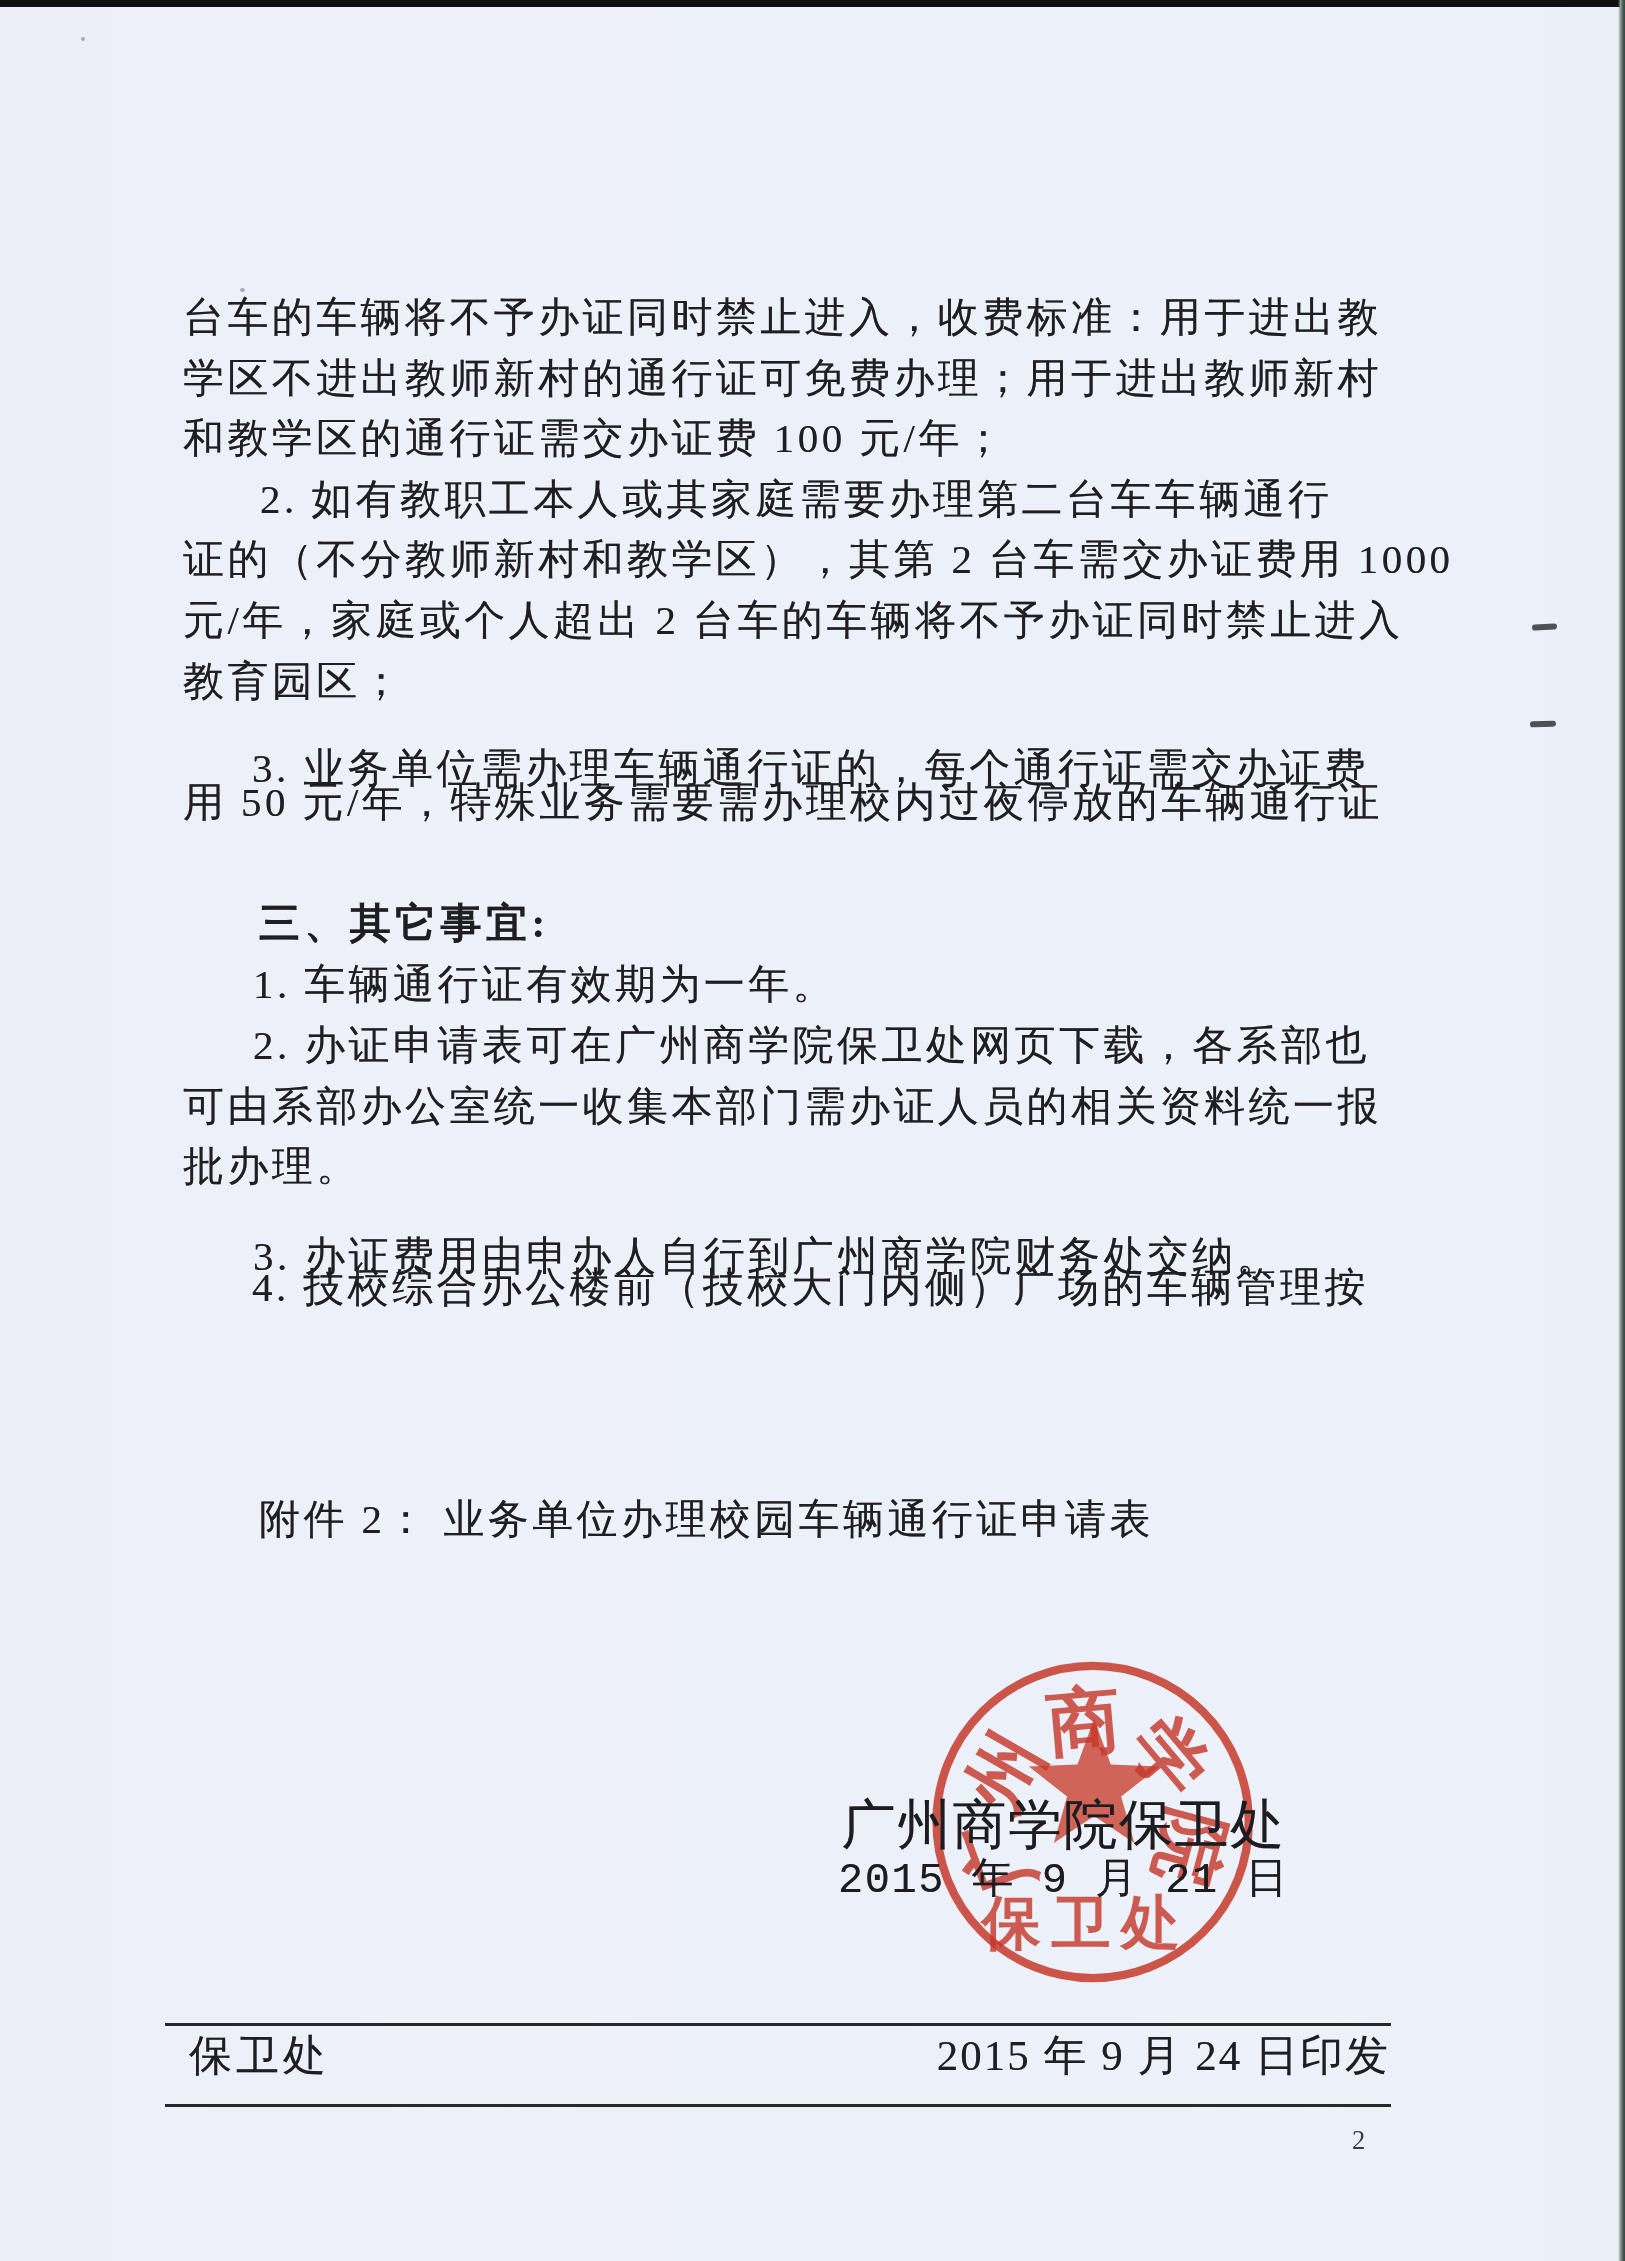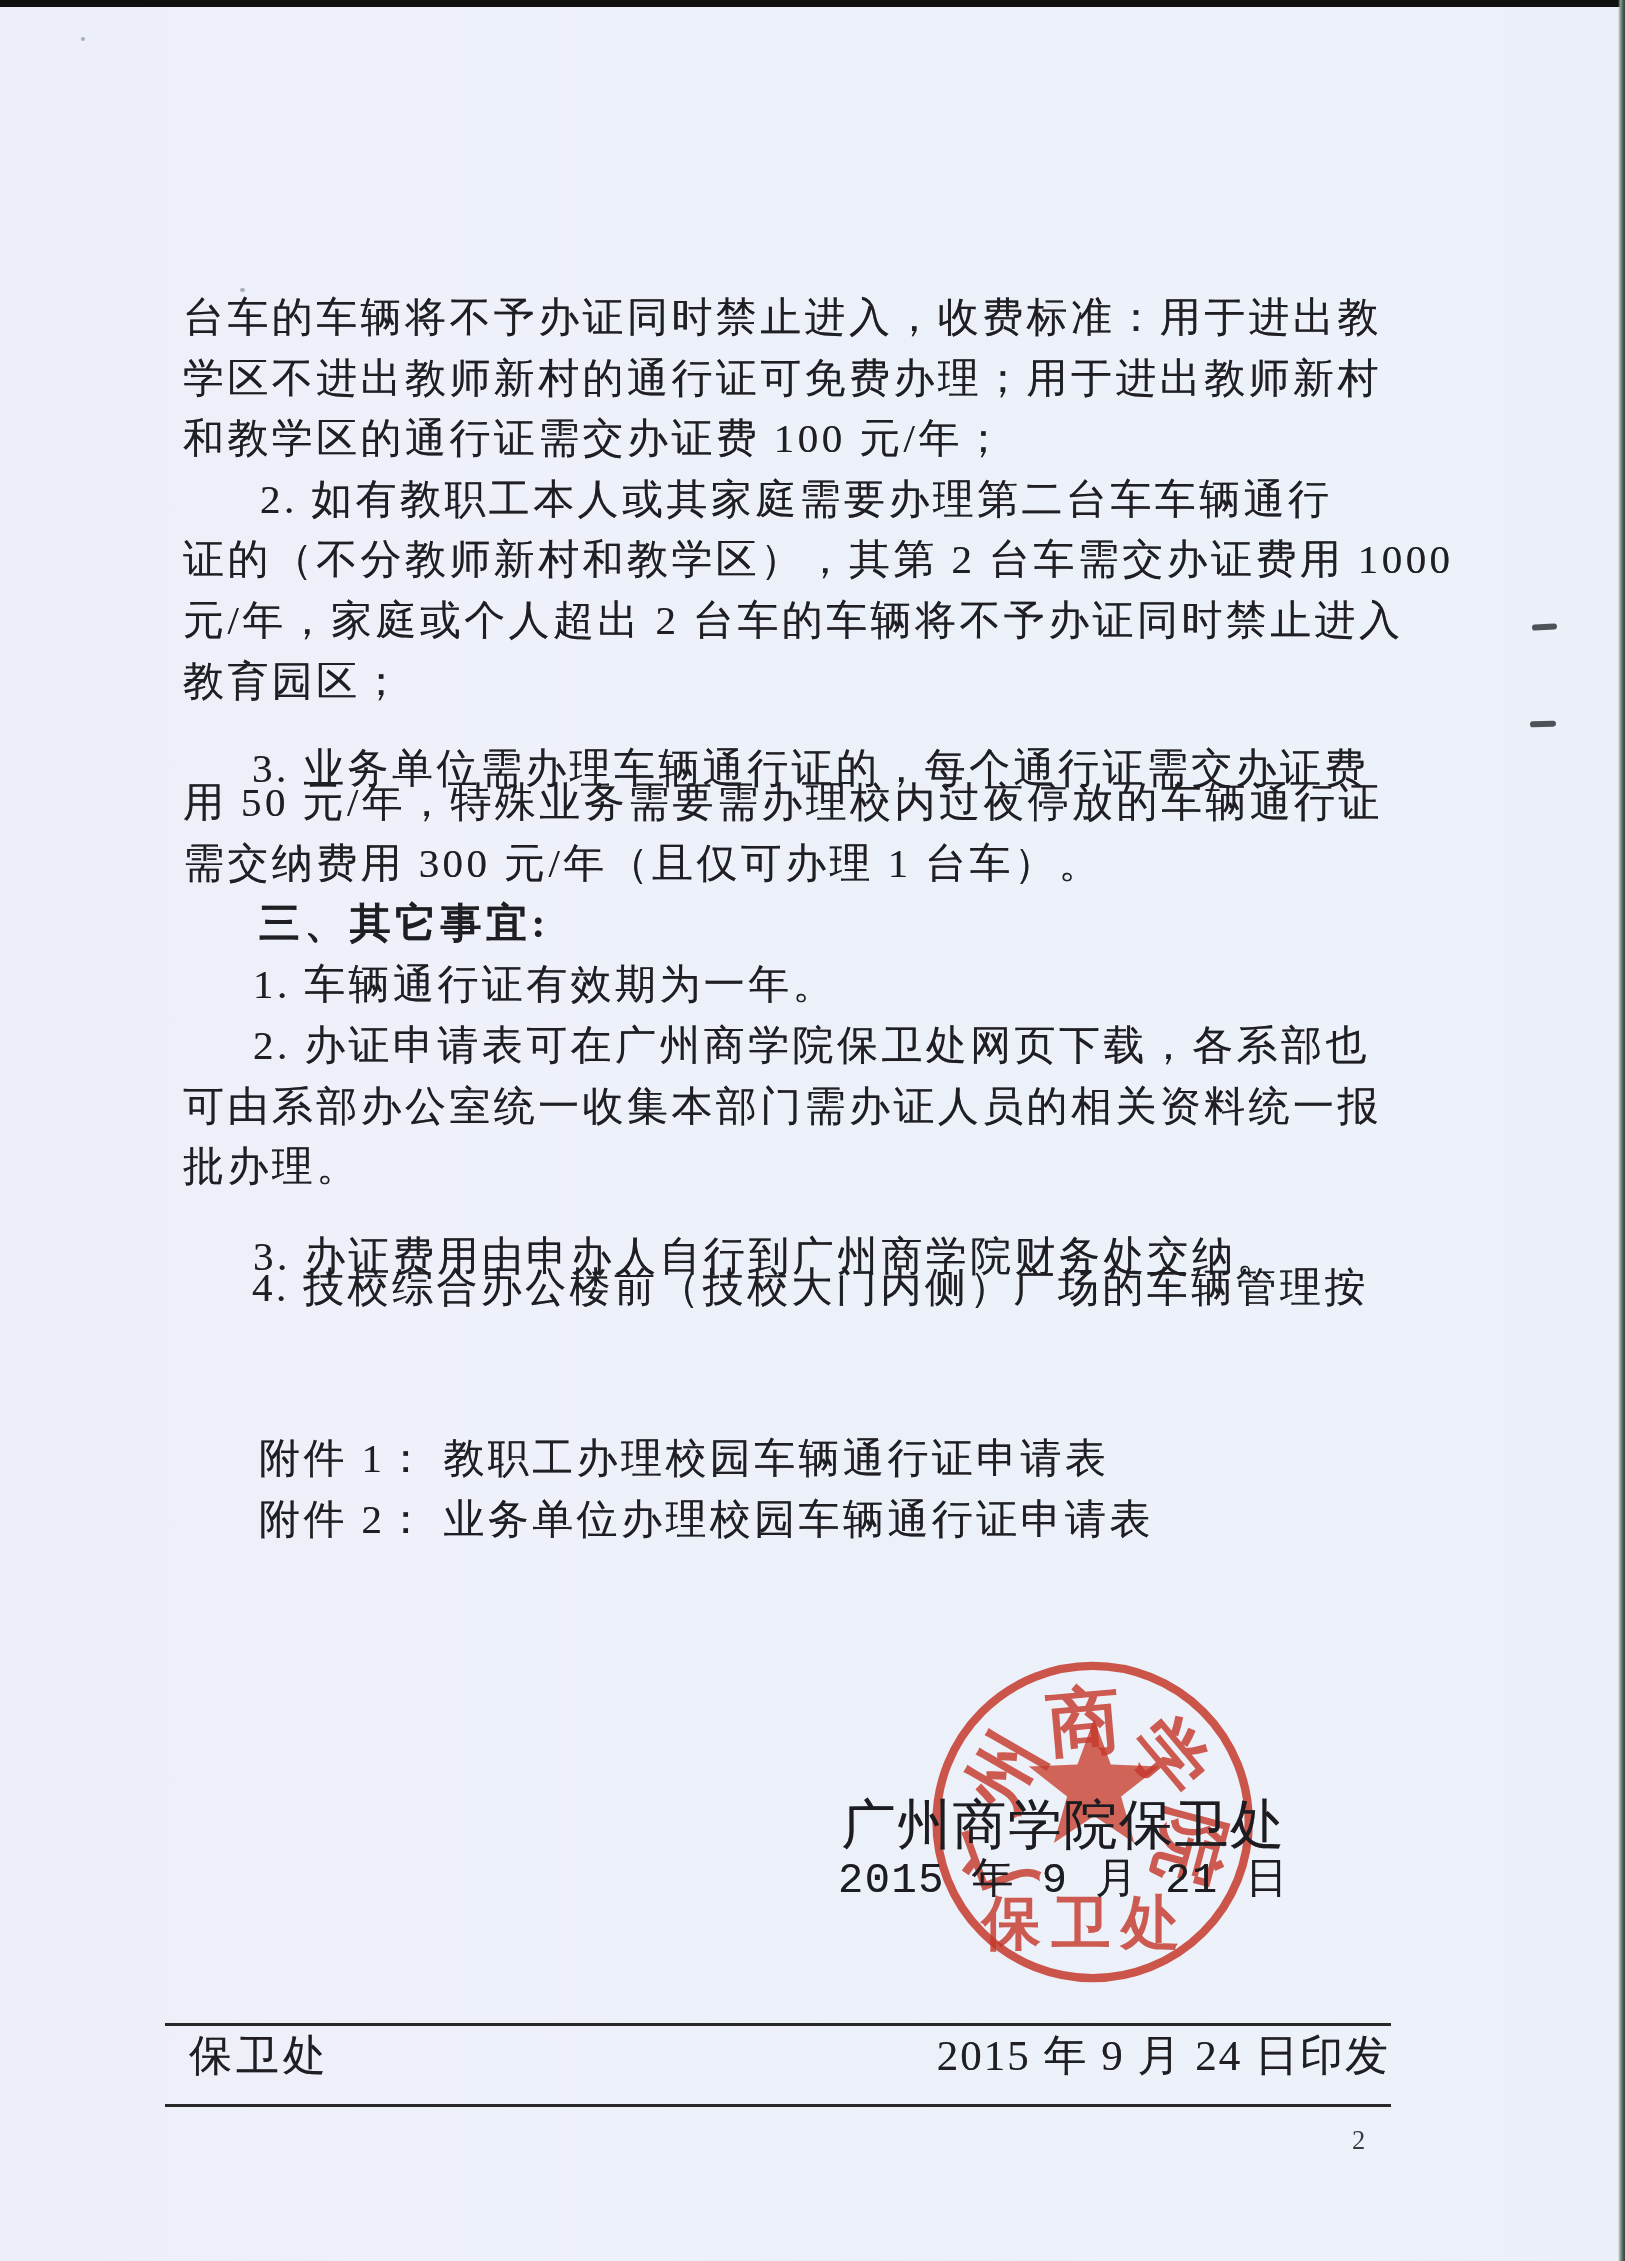--- a/index.html
+++ b/index.html
@@ -55,29 +55,27 @@
 
   <div class="bline" style="top:297px;left:183px;">台车的车辆将不予办证同时禁止进入，收费标准：用于进出教</div>
   <div class="bline" style="top:358px;left:183px;">学区不进出教师新村的通行证可免费办理；用于进出教师新村</div>
   <div class="bline" style="top:418px;left:183px;">和教学区的通行证需交办证费 100 元/年；</div>
   <div class="bline" style="top:479px;left:260px;">2.  如有教职工本人或其家庭需要办理第二台车车辆通行</div>
   <div class="bline" style="top:539px;left:183px;">证的（不分教师新村和教学区），其第 2 台车需交办证费用 1000</div>
   <div class="bline" style="top:600px;left:183px;">元/年，家庭或个人超出 2 台车的车辆将不予办证同时禁止进入</div>
   <div class="bline" style="top:661px;left:183px;">教育园区；</div>
   <div class="bline" style="top:748px;left:252px;">3. 业务单位需办理车辆通行证的，每个通行证需交办证费</div>
   <div class="bline" style="top:782px;left:183px;">用 50 元/年，特殊业务需要需办理校内过夜停放的车辆通行证</div>
-  <div class="bline" style="top:843px;left:183px;">需交纳费用 300 元/年（且仅可办理 1 台车）。</div>
   <div class="bline bold" style="top:903px;left:259px;text-align:right;">三、其它事宜:</div>
   <div class="bline" style="top:964px;left:253px;">1. 车辆通行证有效期为一年。</div>
   <div class="bline" style="top:1025px;left:253px;">2. 办证申请表可在广州商学院保卫处网页下载，各系部也</div>
   <div class="bline" style="top:1086px;left:183px;">可由系部办公室统一收集本部门需办证人员的相关资料统一报</div>
   <div class="bline" style="top:1146px;left:183px;">批办理。</div>
   <div class="bline" style="top:1236px;left:253px;">3. 办证费用由申办人自行到广州商学院财务处交纳。</div>
   <div class="bline" style="top:1267px;left:252px;">4. 技校综合办公楼前（技校大门内侧）广场的车辆管理按</div>
-  <div class="bline" style="top:1438px;left:259px;">附件 1：  教职工办理校园车辆通行证申请表</div>
   <div class="bline" style="top:1499px;left:259px;">附件 2：  业务单位办理校园车辆通行证申请表</div>
 
   <svg class="seal" viewBox="1845 3325 790 770">
     <circle cx="2225" cy="3710" r="318" fill="none" stroke="#c5392b" stroke-width="17" opacity="0.85"></circle>
     <path d="M2228,3500 L2262,3593 L2361,3597 L2283,3658 L2310,3753 L2228,3698 L2146,3753 L2173,3658 L2095,3597 L2194,3593 Z" fill="#c9412f" opacity="0.8"></path>
     <g fill="#c5392b" opacity="0.82" font-size="150" text-anchor="middle">
       <text x="2032" y="3780" dominant-baseline="central" transform="rotate(-110,2032,3780)">广</text>
       <text x="2048" y="3608" dominant-baseline="central" transform="rotate(-60,2048,3608)">州</text>
       <text x="2207" y="3506" dominant-baseline="central" transform="rotate(-5,2207,3506)">商</text>
       <text x="2382" y="3578" dominant-baseline="central" transform="rotate(50,2382,3578)">学</text>

